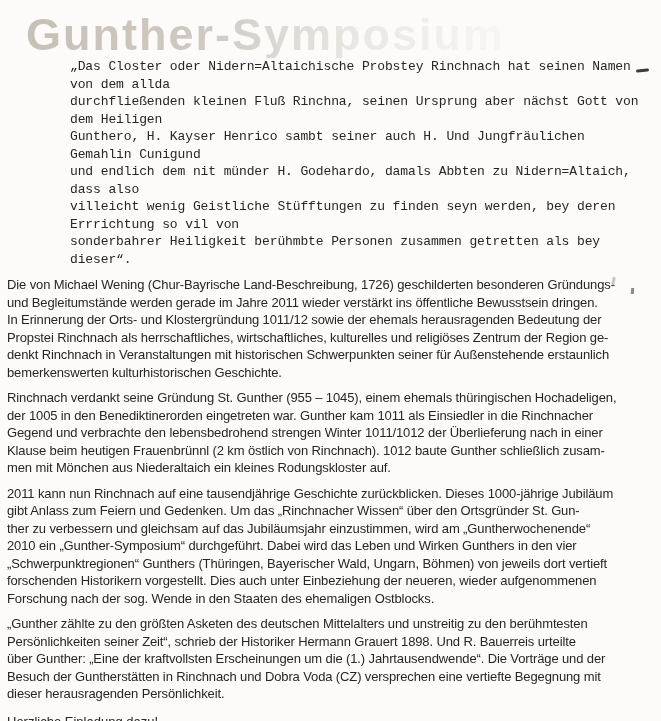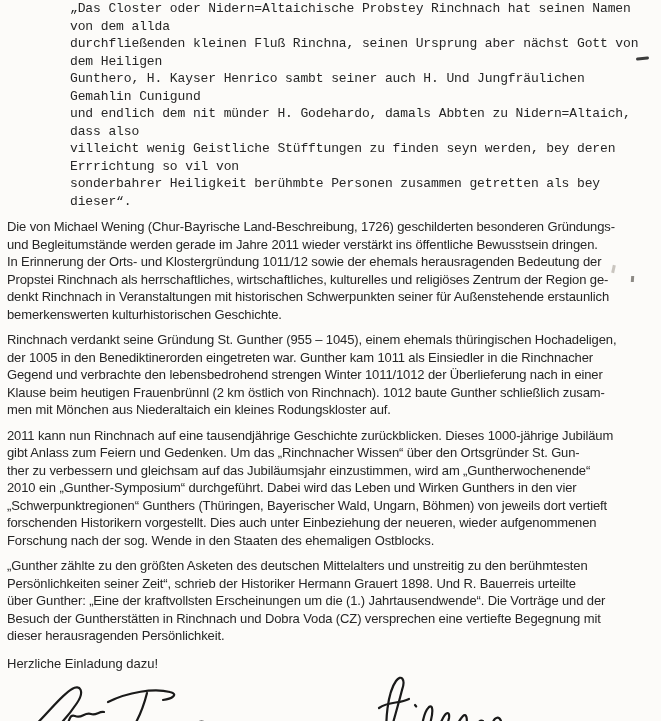--- a/index.html
+++ b/index.html
@@ -83,20 +83,21 @@
     position:absolute;left:631px;top:276px;
     width:3px;height:6px;background:#8d8a85;
     transform:rotate(4deg);
   }
 </style>
 </head>
 <body>
 
 <div class="page">
 
+  <div class="watermark">Gunther-Symposium</div>
 
   <div class="para quote">„Das Closter oder Nidern=Altaichische Probstey Rinchnach hat seinen Namen von dem allda
 durchfließenden kleinen Fluß Rinchna, seinen Ursprung aber nächst Gott von dem Heiligen
 Gunthero, H. Kayser Henrico sambt seiner auch H. Und Jungfräulichen Gemahlin Cunigund
 und endlich dem nit münder H. Godehardo, damals Abbten zu Nidern=Altaich, dass also
 villeicht wenig Geistliche Stüfftungen zu finden seyn werden, bey deren Errrichtung so vil von
 sonderbahrer Heiligkeit berühmbte Personen zusammen getretten als bey dieser“.</div>
 
   <div class="para">Die von Michael Wening (Chur-Bayrische Land-Beschreibung, 1726) geschilderten besonderen Gründungs-
 und Begleitumstände werden gerade im Jahre 2011 wieder verstärkt ins öffentliche Bewusstsein dringen.

